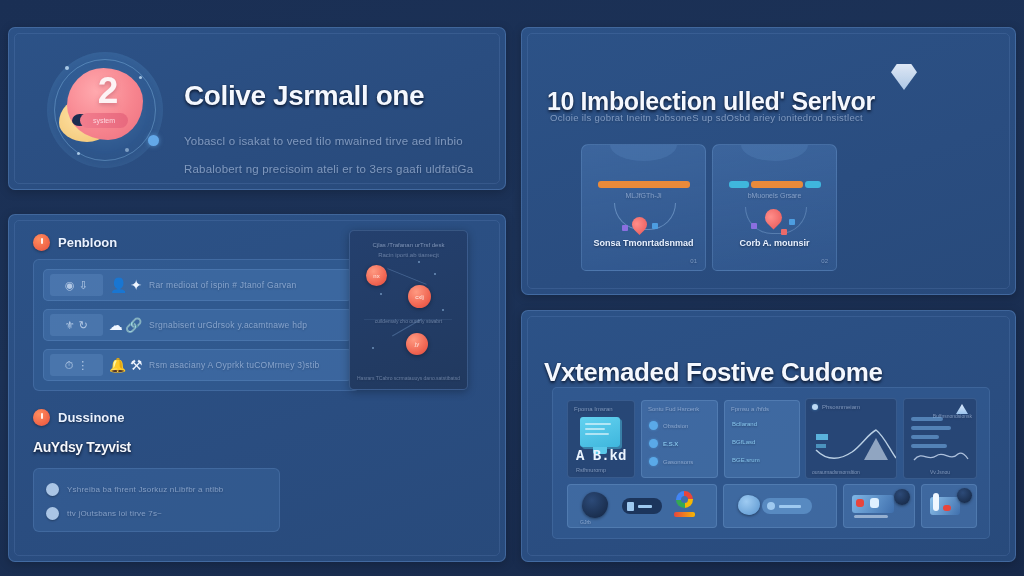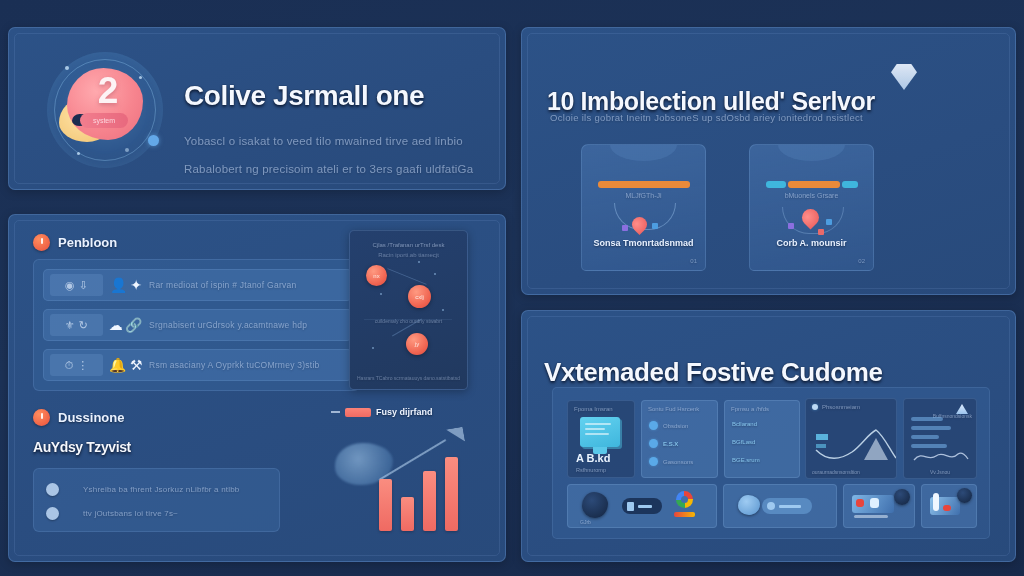--- a/index.html
+++ b/index.html
@@ -155,21 +155,21 @@
   }
   .nline{position:absolute;background:rgba(150,195,245,.28);height:1px;}
   .ndot{position:absolute;width:2px;height:2px;border-radius:50%;background:#9ec8f2;opacity:.6;}
 
   
   #data-list{
     position:absolute;left:32px;top:470px;width:245px;height:62px;
     background:rgba(70,118,180,.30);border:1px solid rgba(135,180,232,.18);
     border-radius:6px;
   }
-  .data-row{position:absolute;left:12px;display:flex;align-items:center;gap:24px;text-align:center;}
+  .data-row{position:absolute;left:12px;display:flex;align-items:center;gap:8px;text-align:center;}
   .data-ico{
     width:13px;height:13px;border-radius:50%;flex:none;
     background:rgba(200,224,250,.80);
     box-shadow:0 1px 2px rgba(0,0,0,.3);
     filter:blur(.3px);
   }
   .data-txt{font-size:8px;letter-spacing:.2px;}
 
   
   #chartwrap{position:absolute;left:330px;top:405px;width:160px;height:140px;}
@@ -282,21 +282,21 @@
   .monitor{
     position:absolute;left:12px;top:16px;width:40px;height:30px;
     background:linear-gradient(160deg,#63d2f0,#3fb6dd);border-radius:3px;
     box-shadow:2px 2px 0 rgba(80,200,230,.45);
   }
   .monitor::after{
     content:"";position:absolute;left:13px;bottom:-7px;width:14px;height:7px;
     background:#5ac8ea;border-radius:0 0 2px 2px;
   }
   .mon-line{position:absolute;left:5px;height:2px;border-radius:1px;background:rgba(255,255,255,.55);}
-  .g-bignum{position:absolute;left:8px;bottom:13px;font-size:11px;font-weight:bold;color:#eaf4ff;filter:blur(.5px);}
+  .g-bignum{position:absolute;left:8px;bottom:13px;font-size:14px;font-weight:bold;color:#eaf4ff;filter:blur(.5px);font-family:Liberation Mono, monospace;}
   .g-small{position:absolute;left:8px;bottom:4px;font-size:5.5px;}
   .spark{
     position:absolute;left:8px;bottom:16px;width:84px;height:34px;
   }
   .g-tri{
     position:absolute;right:8px;top:5px;width:12px;height:10px;
     background:linear-gradient(180deg,#dcebff,#9cc3ec);
     clip-path:polygon(50% 0,100% 100%,0 100%);
   }
   .g-wave{position:absolute;left:8px;right:8px;bottom:14px;height:16px;}
@@ -426,36 +426,20 @@
       <div class="data-row" style="top:14px;">
         <span class="data-ico"></span>
         <span class="blurtext data-txt">Yshreiba ba fhrent Jsorkuz nLibfbr a ntlbb</span>
       </div>
       <div class="data-row" style="top:38px;">
         <span class="data-ico"></span>
         <span class="blurtext data-txt">ttv jOutsbans loi tirve 7s~</span>
       </div>
     </div>
 
-    <div id="chartwrap" style="left:322px;top:188px;">
-      <div id="chart-legend">
-        <span class="leg-dash"></span>
-        <span class="leg-swatch"></span>
-        <span class="leg-label">Fusy dijrfand</span>
-      </div>
-
-      <div class="cloud"></div>
-      <div class="arrow-line"></div>
-      <div class="arrow-head"></div>
-
-      <div class="bar" style="left:48px;height:52px;"></div>
-      <div class="bar" style="left:70px;height:34px;"></div>
-      <div class="bar" style="left:92px;height:60px;"></div>
-      <div class="bar" style="left:114px;height:74px;"></div>
-    </div>
   </section>
 
   <section class="panel inner-glow" id="solutions">
     <h2 class="headline" id="sol-title">10 Imbolection ulled' Serlvor</h2>
     <div id="sol-diamond"></div>
     <div class="blurtext" id="sol-sub">Ocloie ils gobrat  Ineitn JobsoneS  up sdOsbd  ariey ionitedrod  nsistlect</div>
 
     <div class="sol-card" style="left:59px;">
       <span class="notch"></span>
       <div class="sol-bar">
@@ -465,21 +449,21 @@
       <div class="sol-art">
         <span class="bowl"></span>
         <span class="pin" style="left:28px;top:14px;width:15px;height:15px;"></span>
         <span class="mini-sq" style="left:18px;top:22px;background:#8b6fe0;"></span>
         <span class="mini-sq" style="left:48px;top:20px;background:#4d9de0;"></span>
       </div>
       <div class="sol-name">Sonsa Tmonrtadsnmad</div>
       <div class="blurtext sol-page">01</div>
     </div>
 
-    <div class="sol-card" style="left:190px;margin-left:37px;">
+    <div class="sol-card" style="left:190px;">
       <span class="notch"></span>
       <div class="sol-bar">
         <i style="width:20px;background:#3fb6dd;"></i>
         <i style="width:52px;background:#e98a3a;"></i>
         <i style="width:16px;background:#3fb6dd;"></i>
       </div>
       <div class="blurtext sol-caption">bMuonels Grsare</div>
       <div class="sol-art">
         <span class="bowl" style="border-color:rgba(165,205,245,.30);top:4px;"></span>
         <span class="pin" style="left:30px;top:6px;width:17px;height:17px;"></span>

